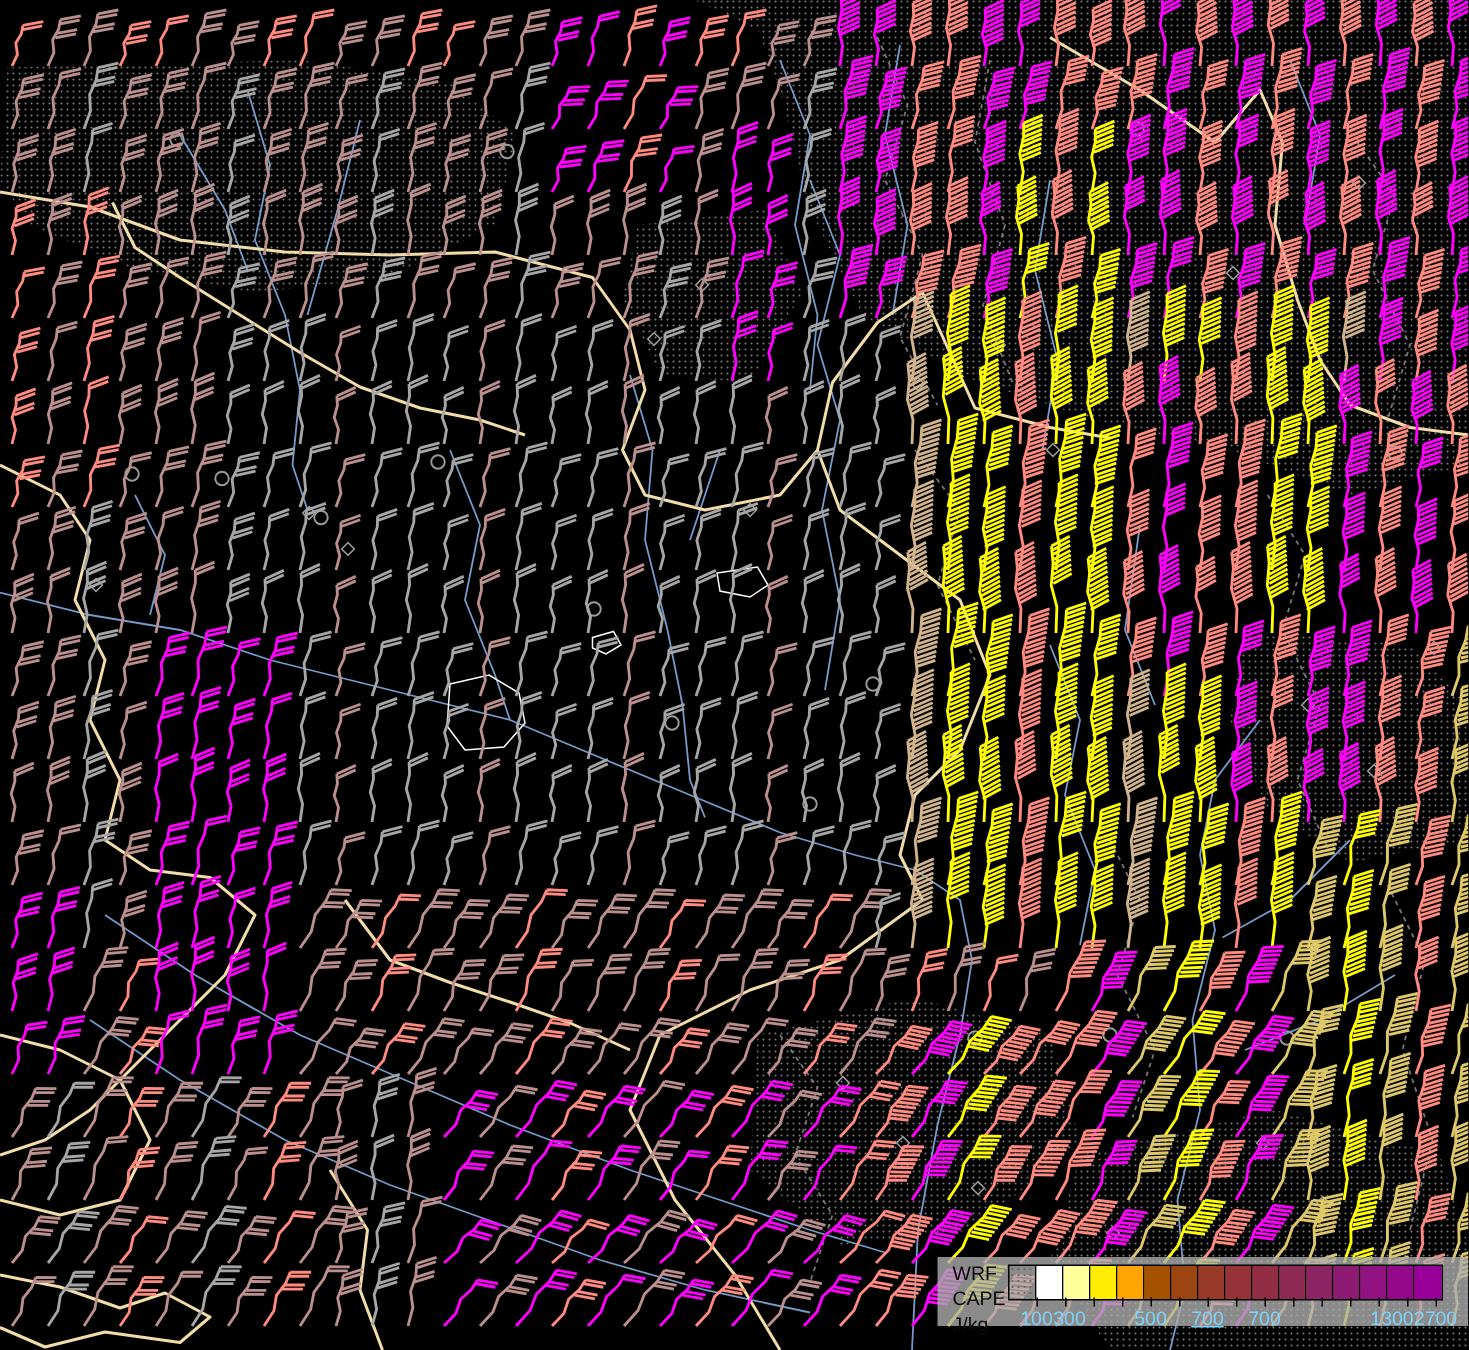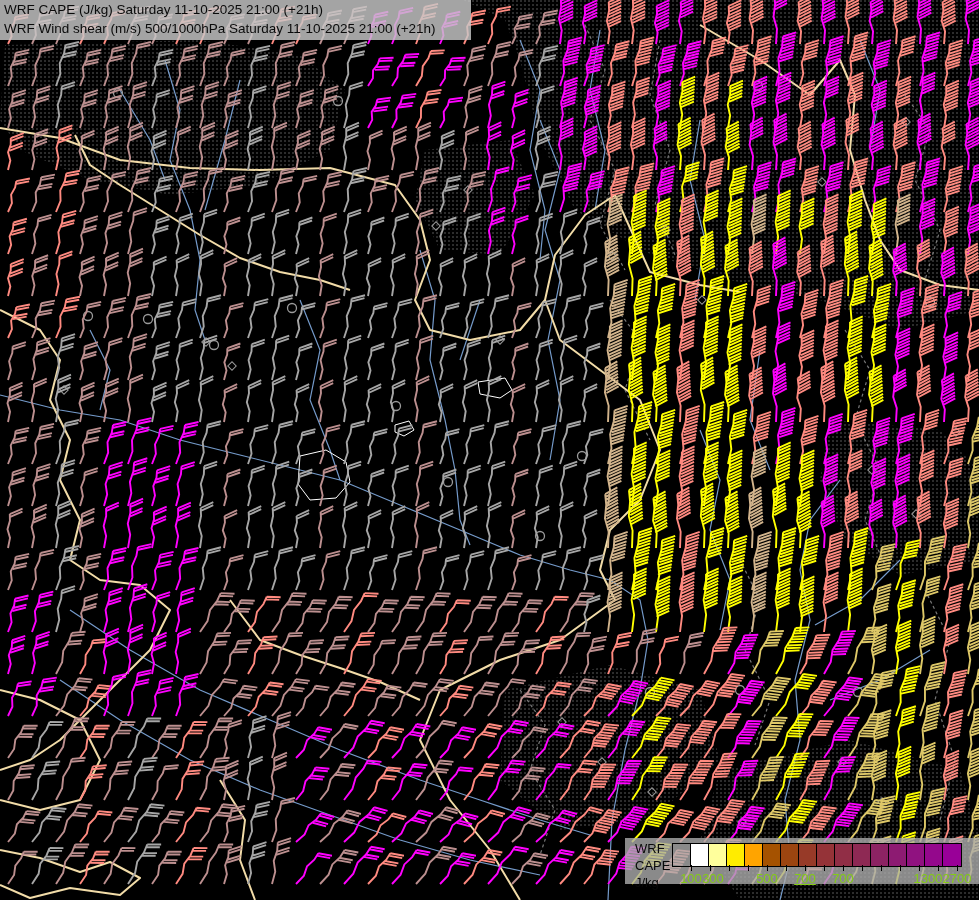--- a/index.html
+++ b/index.html
@@ -13,21 +13,21 @@
   
   #legend{position:absolute;left:625px;top:838px;width:354px;height:46px;
           background:rgba(172,172,172,0.8);box-sizing:border-box;}
   #legend .unit{position:absolute;left:10px;top:2px;color:#0a0a0a;font-size:13px;line-height:17px;}
   #legend .bar{position:absolute;left:47px;top:5px;height:22px;display:flex;border:1px solid #000;}
   #legend .sw{width:18px;height:22px;border-right:1px solid #000;box-sizing:border-box;}
   #legend .sw:last-child{border-right:none;}
   #legend .sw.pattern{background-image:radial-gradient(#6e6e6e 22%, rgba(0,0,0,0) 23%);
                       background-size:4px 4px;}
   #legend .tick{position:absolute;top:27px;width:1px;height:6px;background:#000;}
-  #legend .lbl{position:absolute;top:33px;width:34px;text-align:center;color:#84cc16;font-size:13px;}
+  #legend .lbl{position:absolute;top:33px;width:34px;text-align:center;color:#7dd3fc;font-size:13px;}
 </style>
 </head>
 <body>
 
 <div id="stage">
   <svg id="map-svg" width="979" height="900">
       <rect x="0" y="0" width="979" height="900" fill="#000000"></rect>
       <defs>
         <pattern id="dots" width="4" height="4" patternUnits="userSpaceOnUse">
           <circle cx="1" cy="1" r="0.7" fill="#787878"></circle>
@@ -984,24 +984,20 @@
         <path d="M0 0 L1.5 -13.799999999999999 L-1.5 -25.3 L0.5 -36.800000000000004 L0 -46 M0 -46 L12.5 -52 M0 -43 L12.5 -49 M0 -40 L12.5 -46 M0 -36.5 L12.5 -42.5 M0 -33.5 L12.5 -39.5 M0 -30.5 L12.5 -36.5 M0 -27 L12.5 -33 M0 -24 L12.5 -30 M0 -21 L12.5 -27" fill="none" stroke="#FF00FF" stroke-width="1.9" transform="translate(824 884) rotate(28)"></path>
         <path d="M0 0 L1.5 -15 L-1.5 -27.500000000000004 L0.5 -40 L0 -50 M0 -50 L12.5 -56 M0 -47 L12.5 -53 M0 -44 L12.5 -50 M0 -40.5 L12.5 -46.5 M0 -37.5 L12.5 -43.5 M0 -34.5 L12.5 -40.5 M0 -31 L12.5 -37 M0 -28 L12.5 -34 M0 -25 L12.5 -31" fill="none" stroke="#DEC868" stroke-width="1.9" transform="translate(848 884) rotate(28)"></path>
         <path d="M0 0 L1.5 -13.2 L-1.5 -24.200000000000003 L0.5 -35.2 L0 -44 M0 -44 L12.5 -50 M0 -41 L12.5 -47 M0 -38 L12.5 -44 M0 -34.5 L12.5 -40.5 M0 -31.5 L12.5 -37.5 M0 -28.5 L12.5 -34.5" fill="none" stroke="#DEC868" stroke-width="1.9" transform="translate(872 884) rotate(8)"></path>
         <path d="M0 0 L1.5 -14.399999999999999 L-1.5 -26.400000000000002 L0.5 -38.400000000000006 L0 -48 M0 -48 L12.5 -54 M0 -45 L12.5 -51 M0 -42 L12.5 -48 M0 -38.5 L12.5 -44.5 M0 -35.5 L12.5 -41.5 M0 -32.5 L12.5 -38.5 M0 -29 L12.5 -35 M0 -26 L12.5 -32 M0 -23 L12.5 -29" fill="none" stroke="#FFFF00" stroke-width="1.9" transform="translate(896 884) rotate(8)"></path>
         <path d="M0 0 L1.5 -15.6 L-1.5 -28.6 L0.5 -41.6 L0 -52 M0 -52 L12.5 -58 M0 -49 L12.5 -55 M0 -46 L12.5 -52 M0 -42.5 L12.5 -48.5 M0 -39.5 L12.5 -45.5 M0 -36.5 L12.5 -42.5 M0 -33 L12.5 -39 M0 -30 L12.5 -36 M0 -27 L12.5 -33" fill="none" stroke="#DEC868" stroke-width="1.9" transform="translate(920 884) rotate(8)"></path>
         <path d="M0 0 L1.5 -13.2 L-1.5 -24.200000000000003 L0.5 -35.2 L0 -44 M0 -44 L12.5 -50 M0 -41 L12.5 -47 M0 -38 L12.5 -44 M0 -34.5 L12.5 -40.5 M0 -31.5 L12.5 -37.5 M0 -28.5 L12.5 -34.5 M0 -25 L12.5 -31 M0 -22 L12.5 -28 M0 -19 L12.5 -25" fill="none" stroke="#FF8A80" stroke-width="1.9" transform="translate(944 884) rotate(8)"></path>
         <path d="M0 0 L1.5 -14.399999999999999 L-1.5 -26.400000000000002 L0.5 -38.400000000000006 L0 -48 M0 -48 L12.5 -54 M0 -45 L12.5 -51 M0 -42 L12.5 -48 M0 -38.5 L12.5 -44.5 M0 -35.5 L12.5 -41.5 M0 -32.5 L12.5 -38.5" fill="none" stroke="#DEC868" stroke-width="1.9" transform="translate(968 884) rotate(8)"></path>
       </g>
     </svg>
 
-  <div id="title-bar">
-    <div>WRF CAPE (J/kg) Saturday 11-10-2025 21:00 (+21h)</div>
-    <div>WRF Wind shear (m/s) 500/1000hPa Saturday 11-10-2025 21:00 (+21h)</div>
-  </div>
 
   <div id="legend">
     <div class="unit">
       <div>WRF</div>
       <div>CAPE</div>
       <div>J/kg</div>
     </div>
     <div class="bar" id="legend-bar">
         <div class="sw pattern"></div>
         <div class="sw" style="background: rgb(255, 255, 255);"></div>

